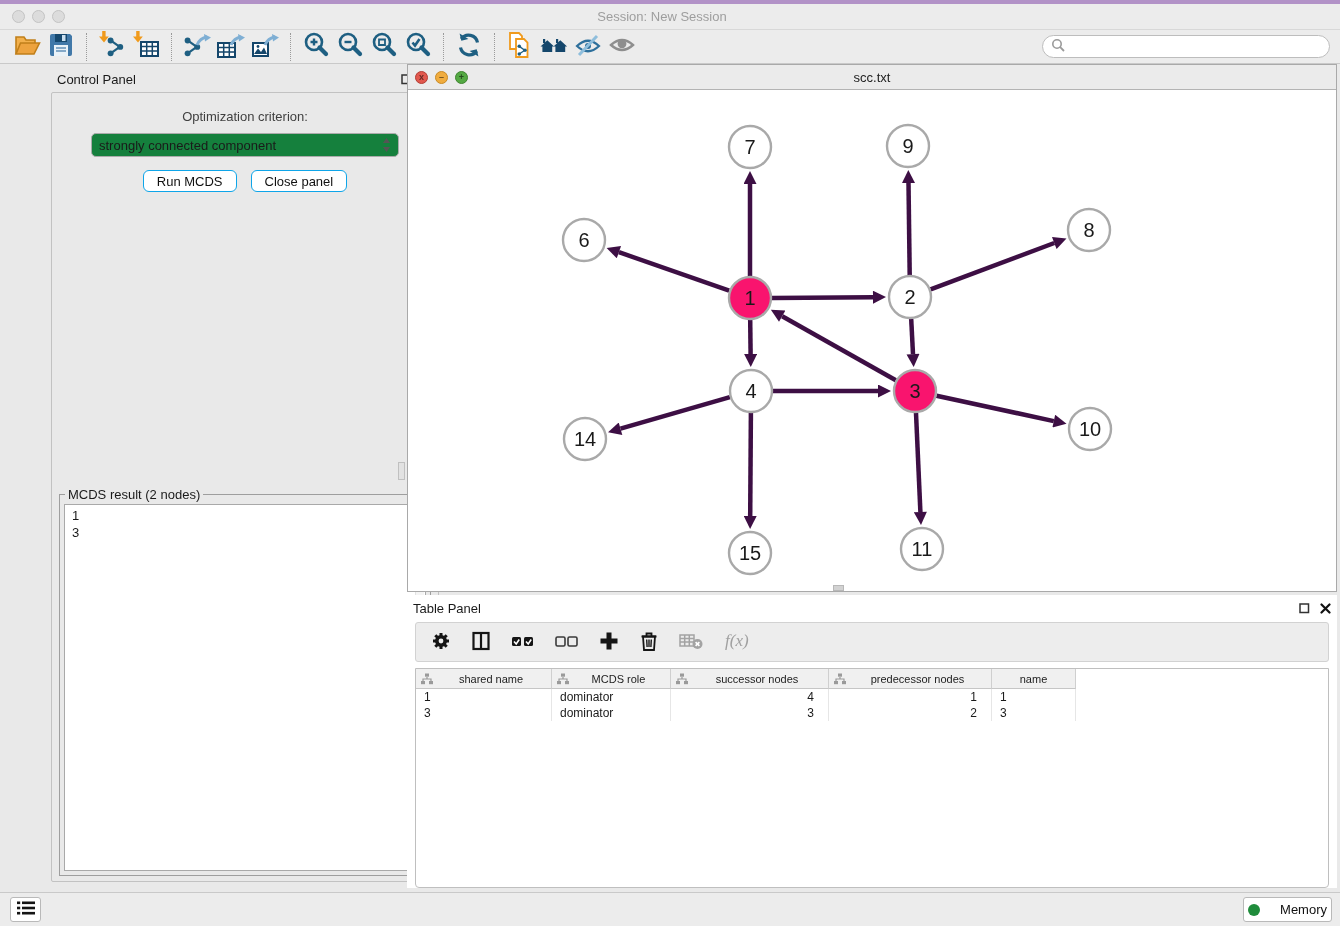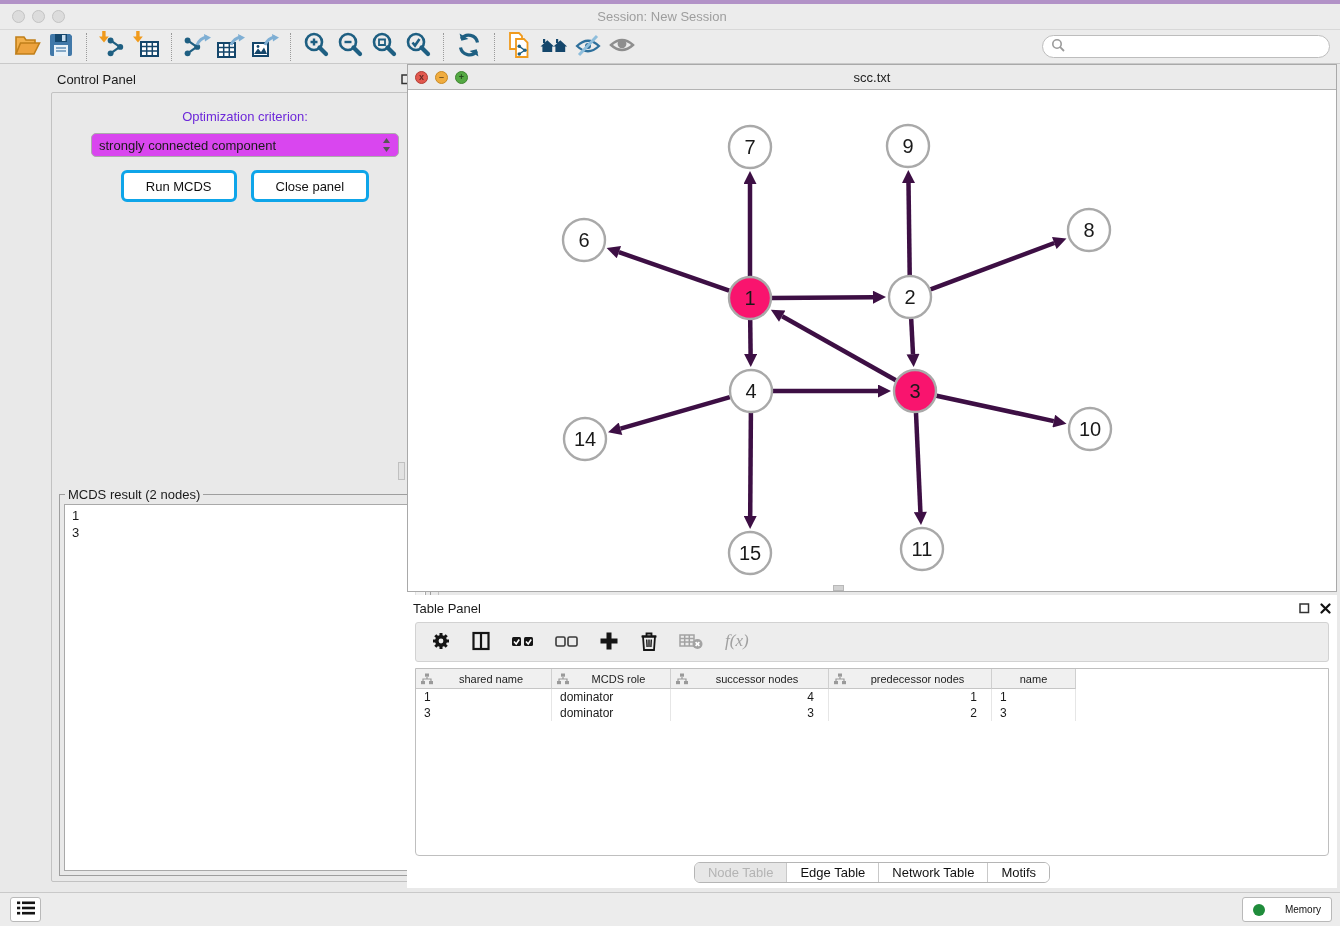--- a/index.html
+++ b/index.html
@@ -34,26 +34,26 @@
   .panel-header .ph-icons { margin-left:auto; display:flex; gap:9px; align-items:center; margin-right:6px; }
   .ph-icon { width:12px; height:12px; display:flex; align-items:center; justify-content:center; }
   .seg-row { height:23px; display:flex; justify-content:center; position:relative; z-index:2; margin-bottom:-1px; }
   .seg { display:inline-flex; background:#fff; border:1px solid #B5B5B5; border-radius:6px; overflow:hidden; }
   .seg-item { padding:2px 13px; font-size:13px; display:flex; align-items:center; border-left:1px solid #C9C9C9;
     color:#111; background:#fff; white-space:nowrap; }
   .seg-item:first-child { border-left:none; }
   .seg-item.selected { background:#E7E7E7; color:#B4B4B4; }
   .cp-body { flex:1; border:1px solid #C2C2C2; border-radius:2px; background:#E9E9E9;
     display:flex; flex-direction:column; align-items:center; padding-top:16px; }
-  .opt-label { font-size:13px; color:#6d28d9; }
-  .criterion { margin-top:9px; width:308px; height:24px; background:#d946ef; border:1px solid #ABABAB;
+  .opt-label { font-size:13px; color:#404040; }
+  .criterion { margin-top:9px; width:308px; height:24px; background:#15803d; border:1px solid #ABABAB;
     border-radius:5px; display:flex; align-items:center; padding:0 7px; font-size:13px; }
   .criterion .chev { margin-left:auto; display:flex; }
   .btn-row { margin-top:13px; display:flex; gap:14px; }
-  .cp-btn { height:32px; padding:0 22px; background:#fff; border:3px solid #0ea5e9; border-radius:6px;
+  .cp-btn { height:22px; padding:0 13px; background:#fff; border:1px solid #0ea5e9; border-radius:6px;
     font-size:13px; font-family:"Liberation Sans", sans-serif; color:#111; }
   .cp-spacer { flex:1; }
   .result-box { position:relative; width:372px; height:382px; border:1px solid #9E9E9E; margin-bottom:5px; }
   .result-legend { position:absolute; top:-8px; left:5px; background:#E9E9E9; padding:0 3px; font-size:13px; }
   .result-inner { position:absolute; top:9px; left:4px; right:4px; bottom:4px; background:#fff;
     border:1px solid #A9A9A9; padding:2px 0 2px 7px; font-size:13px; line-height:17px; overflow:hidden; }
   .result-scroll { position:absolute; top:1px; right:1px; bottom:1px; width:9px; background:#F4F4F4;
     border-left:1px solid #E2E2E2; }
   
   .network-window { position:absolute; left:407px; top:64px; width:930px; height:528px;
@@ -87,21 +87,21 @@
   .tbody-row { display:flex; height:16px; font-size:12px; }
   .td-cell { border-right:1px solid #E6E6E6; display:flex; align-items:center; padding:0 8px; }
   .td-cell.num { justify-content:flex-end; padding-right:14px; }
   .tp-tabs-row { height:32px; display:flex; align-items:center; justify-content:center; }
   
   .status-bar { position:absolute; left:0; right:0; bottom:0; height:34px; background:#ECECEC;
     border-top:1px solid #C9C9C9; display:flex; align-items:center; }
   .sb-list-btn { margin-left:10px; width:31px; height:25px; background:#fff; border:1px solid #B9B9B9;
     border-radius:3px; display:flex; align-items:center; justify-content:center; }
   .memory-btn { margin-left:auto; margin-right:8px; height:25px; background:#fff; border:1px solid #B9B9B9;
-    border-radius:3px; display:flex; align-items:center; gap:20px; padding:0 10px; font-size:10px; color:#111; }
+    border-radius:3px; display:flex; align-items:center; gap:20px; padding:0 4px; font-size:13px; color:#111; }
   .memory-dot { width:12px; height:12px; border-radius:50%; background:#1F8C3B; }
 </style>
 </head>
 <body>
 
 <div class="screen">
   <div class="desktop-strip"></div>
 
   <div class="titlebar">
     <div class="traffic">
@@ -555,28 +555,20 @@
           </div>
           <div class="tbody-row">
             <div class="td-cell" style="width: 136px;">3</div>
             <div class="td-cell" style="width: 119px;">dominator</div>
             <div class="td-cell num" style="width: 158px;">3</div>
             <div class="td-cell num" style="width: 163px;">2</div>
             <div class="td-cell" style="width: 84px;">3</div>
           </div>
         </div>
     </div>
-    <div class="tp-tabs-row">
-      <div class="seg" id="tp-tabs">
-          <div class="seg-item selected">Node Table</div>
-          <div class="seg-item">Edge Table</div>
-          <div class="seg-item">Network Table</div>
-          <div class="seg-item">Motifs</div>
-        </div>
-    </div>
   </div>
 
   <div class="status-bar">
     <div class="sb-list-btn">
       <span id="list-icon-slot"><svg width="20" height="16" viewBox="0 0 20 16">
             <g fill="#151515">
               <rect x="1" y="1.5" width="3.2" height="2.6"></rect>
               <rect x="6" y="1.5" width="13" height="2.6"></rect>
               <rect x="1" y="6.7" width="3.2" height="2.6"></rect>
               <rect x="6" y="6.7" width="13" height="2.6"></rect>

